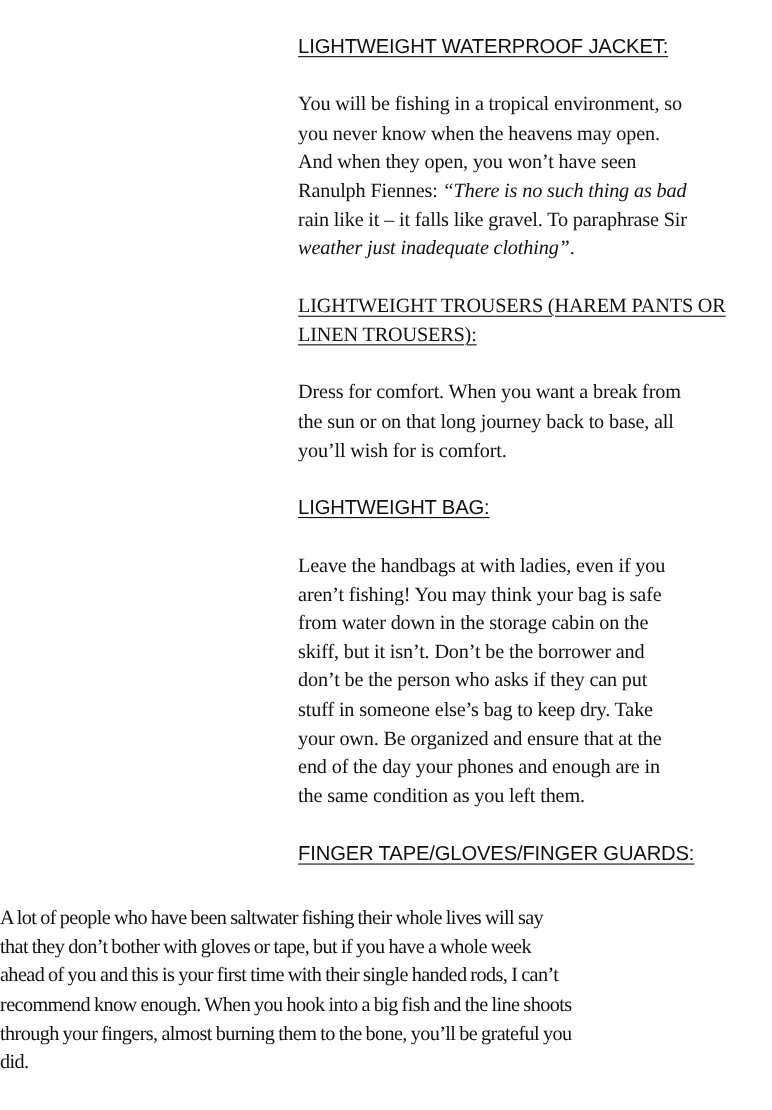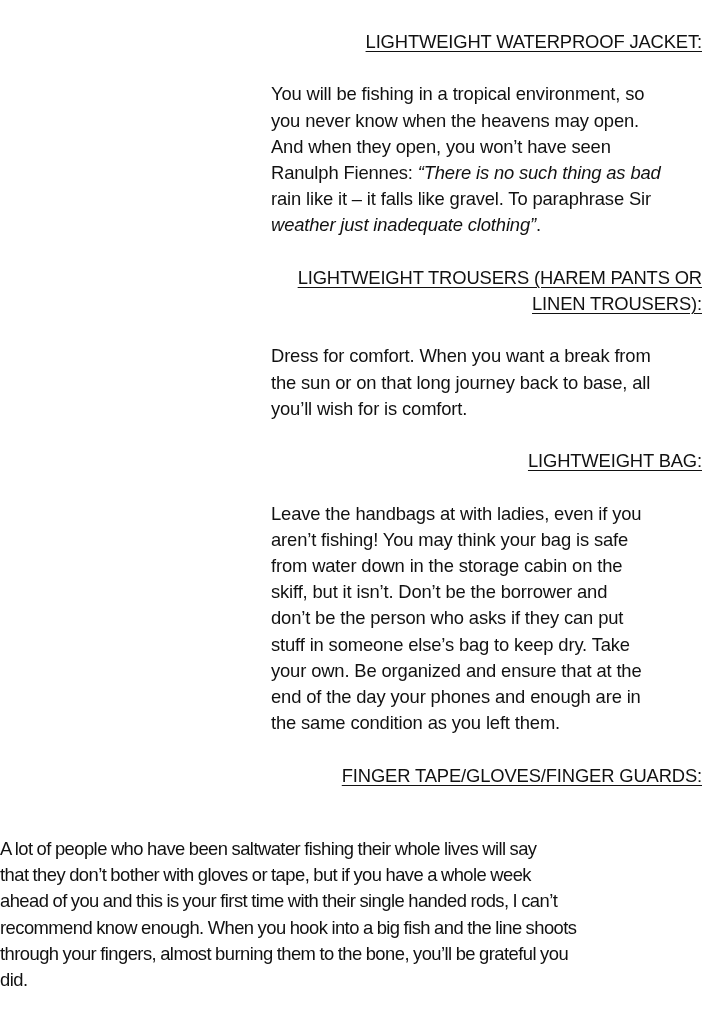--- a/index.html
+++ b/index.html
@@ -25,45 +25,44 @@
       letter-spacing: -0.15px;
     }
     .heading {
       text-decoration: underline;
       text-decoration-thickness: 1px;
       text-underline-offset: 3px;
       margin: 0;
       font-weight: normal;
       font-size: 18.4px;
       white-space: nowrap;
-      text-align: right;
     }
     .para {
       margin: 0;
     }
     .gap {
       height: 26.2px;
     }
     .line {
       display: block;
       white-space: nowrap;
+      font-family: Liberation Serif, serif;
     }
     .quote {
       font-style: italic;
     }
     .bottom {
       position: absolute;
       left: 0;
       top: 821px;
       width: 702px;
       font-size: 18.4px;
       line-height: 26.2px;
       letter-spacing: -0.55px;
       word-spacing: -0.5px;
-      margin-top: 15px;
     }
   </style>
 </head>
 <body>
 
 <div class="column">
 
   <h3 class="heading">LIGHTWEIGHT WATERPROOF JACKET:</h3>
   <div class="gap"></div>
   <p class="para">

